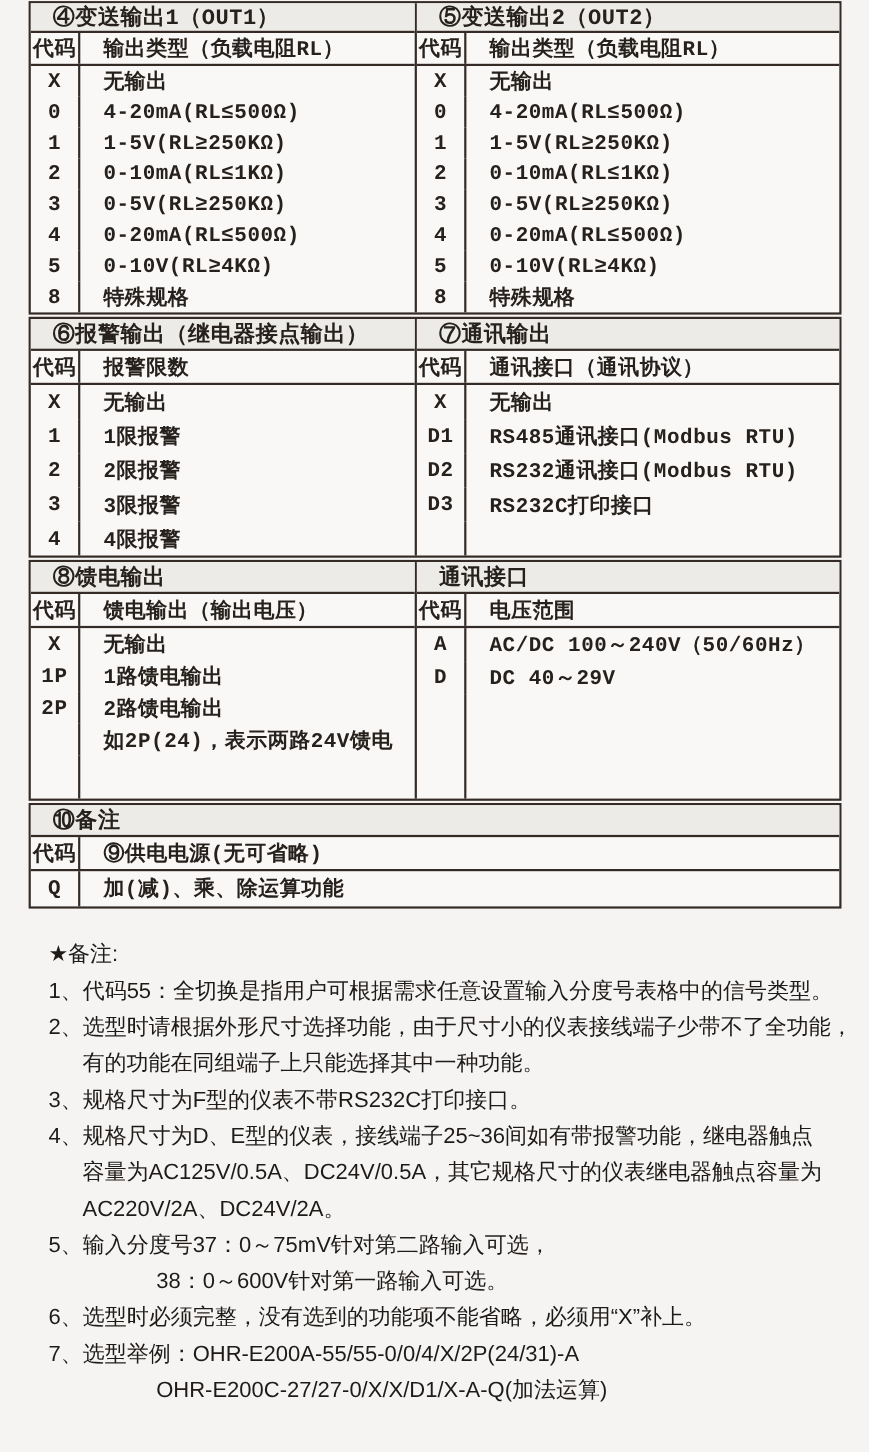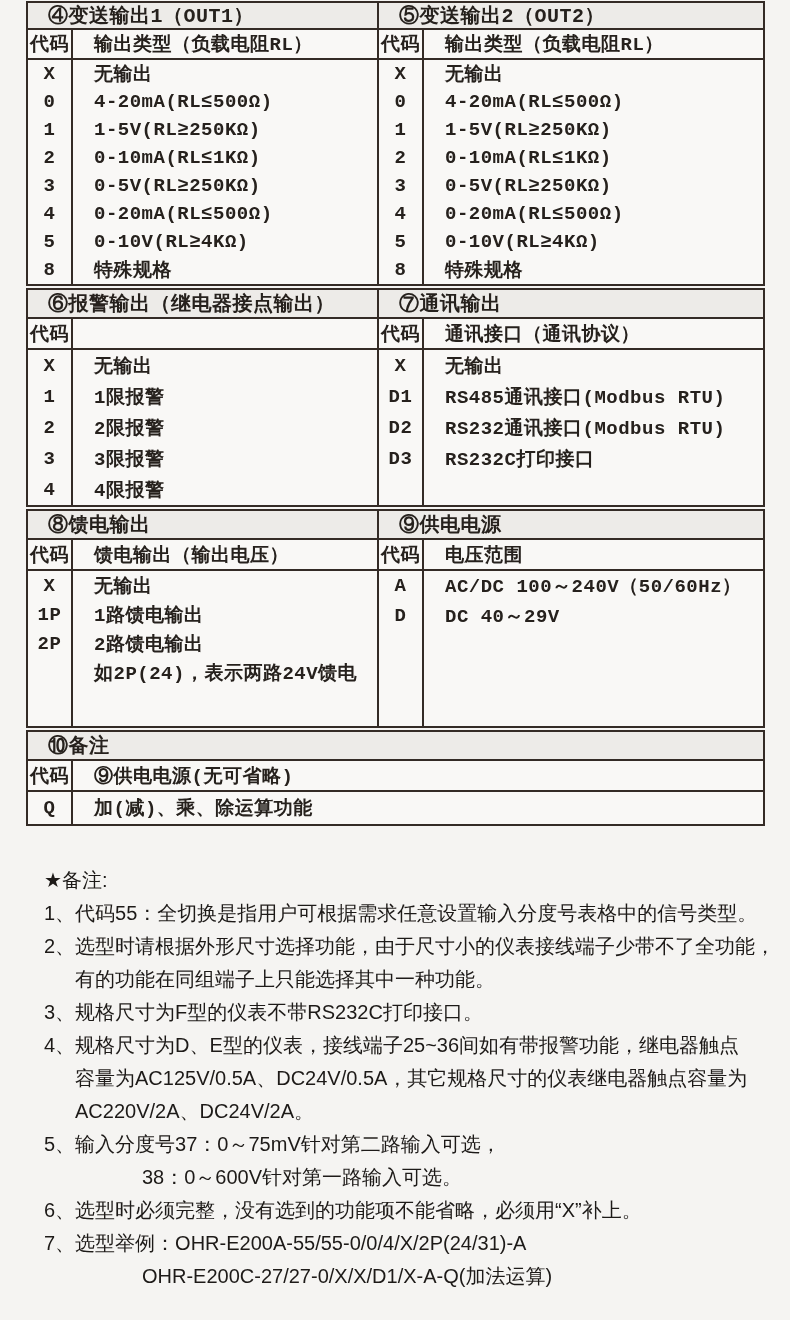--- a/index.html
+++ b/index.html
@@ -43,21 +43,20 @@
   .h2 .t-body{height:155px;} .h2 .rw{height:31px;}
   .h3 .t-body{height:155px;} .h3 .rw{height:29px;}
   .h3R .rw{height:30px;}
   .h4 .t-body{height:32px;}  .h4 .rw{height:32px;}
   
   .notes{
     position:absolute;left:44px;top:852px;width:720px;
     font-family:"Liberation Sans","DejaVu Sans",sans-serif;
     font-weight:500;font-size:20px;line-height:33px;
     color:#1d1a18;
-    margin-top:12px;
   }
   .note-line{white-space:nowrap;}
   .note-line.lv1{margin-left:31px;}
   .note-line.lv2{margin-left:98px;}
 </style>
 </head>
 <body>
 
 <div class="page">
 
@@ -172,20 +171,21 @@
             </div>
           </div>
       </section>
     </div>
 
     <div class="pair h2">
       <section class="secL">
         <div class="t-title">⑥报警输出（继电器接点输出）</div>
         <div class="t-hdr">
           <div class="c code">代码</div>
+          <div class="c desc">报警限数</div>
         </div>
         <div class="t-body">
 
           <div class="rw spacer">
             <div class="c code"></div>
               <div class="c desc"></div>
           </div>
 
             <div class="rw">
               <div class="c code">X</div>
@@ -278,21 +278,21 @@
               <div class="c desc">2路馈电输出</div>
             </div>
 
             <div class="rw">
               <div class="c code"></div>
               <div class="c desc">如2P(24)，表示两路24V馈电</div>
             </div>
           </div>
       </section>
       <section class="secR h3R">
-        <div class="t-title">⑨供电电源</div>
+        <div class="t-title">通讯接口</div>
         <div class="t-hdr">
           <div class="c code">代码</div>
           <div class="c desc">电压范围</div>
         </div>
         <div class="t-body">
 
           <div class="rw spacer">
             <div class="c code"></div>
               <div class="c desc"></div>
           </div>

